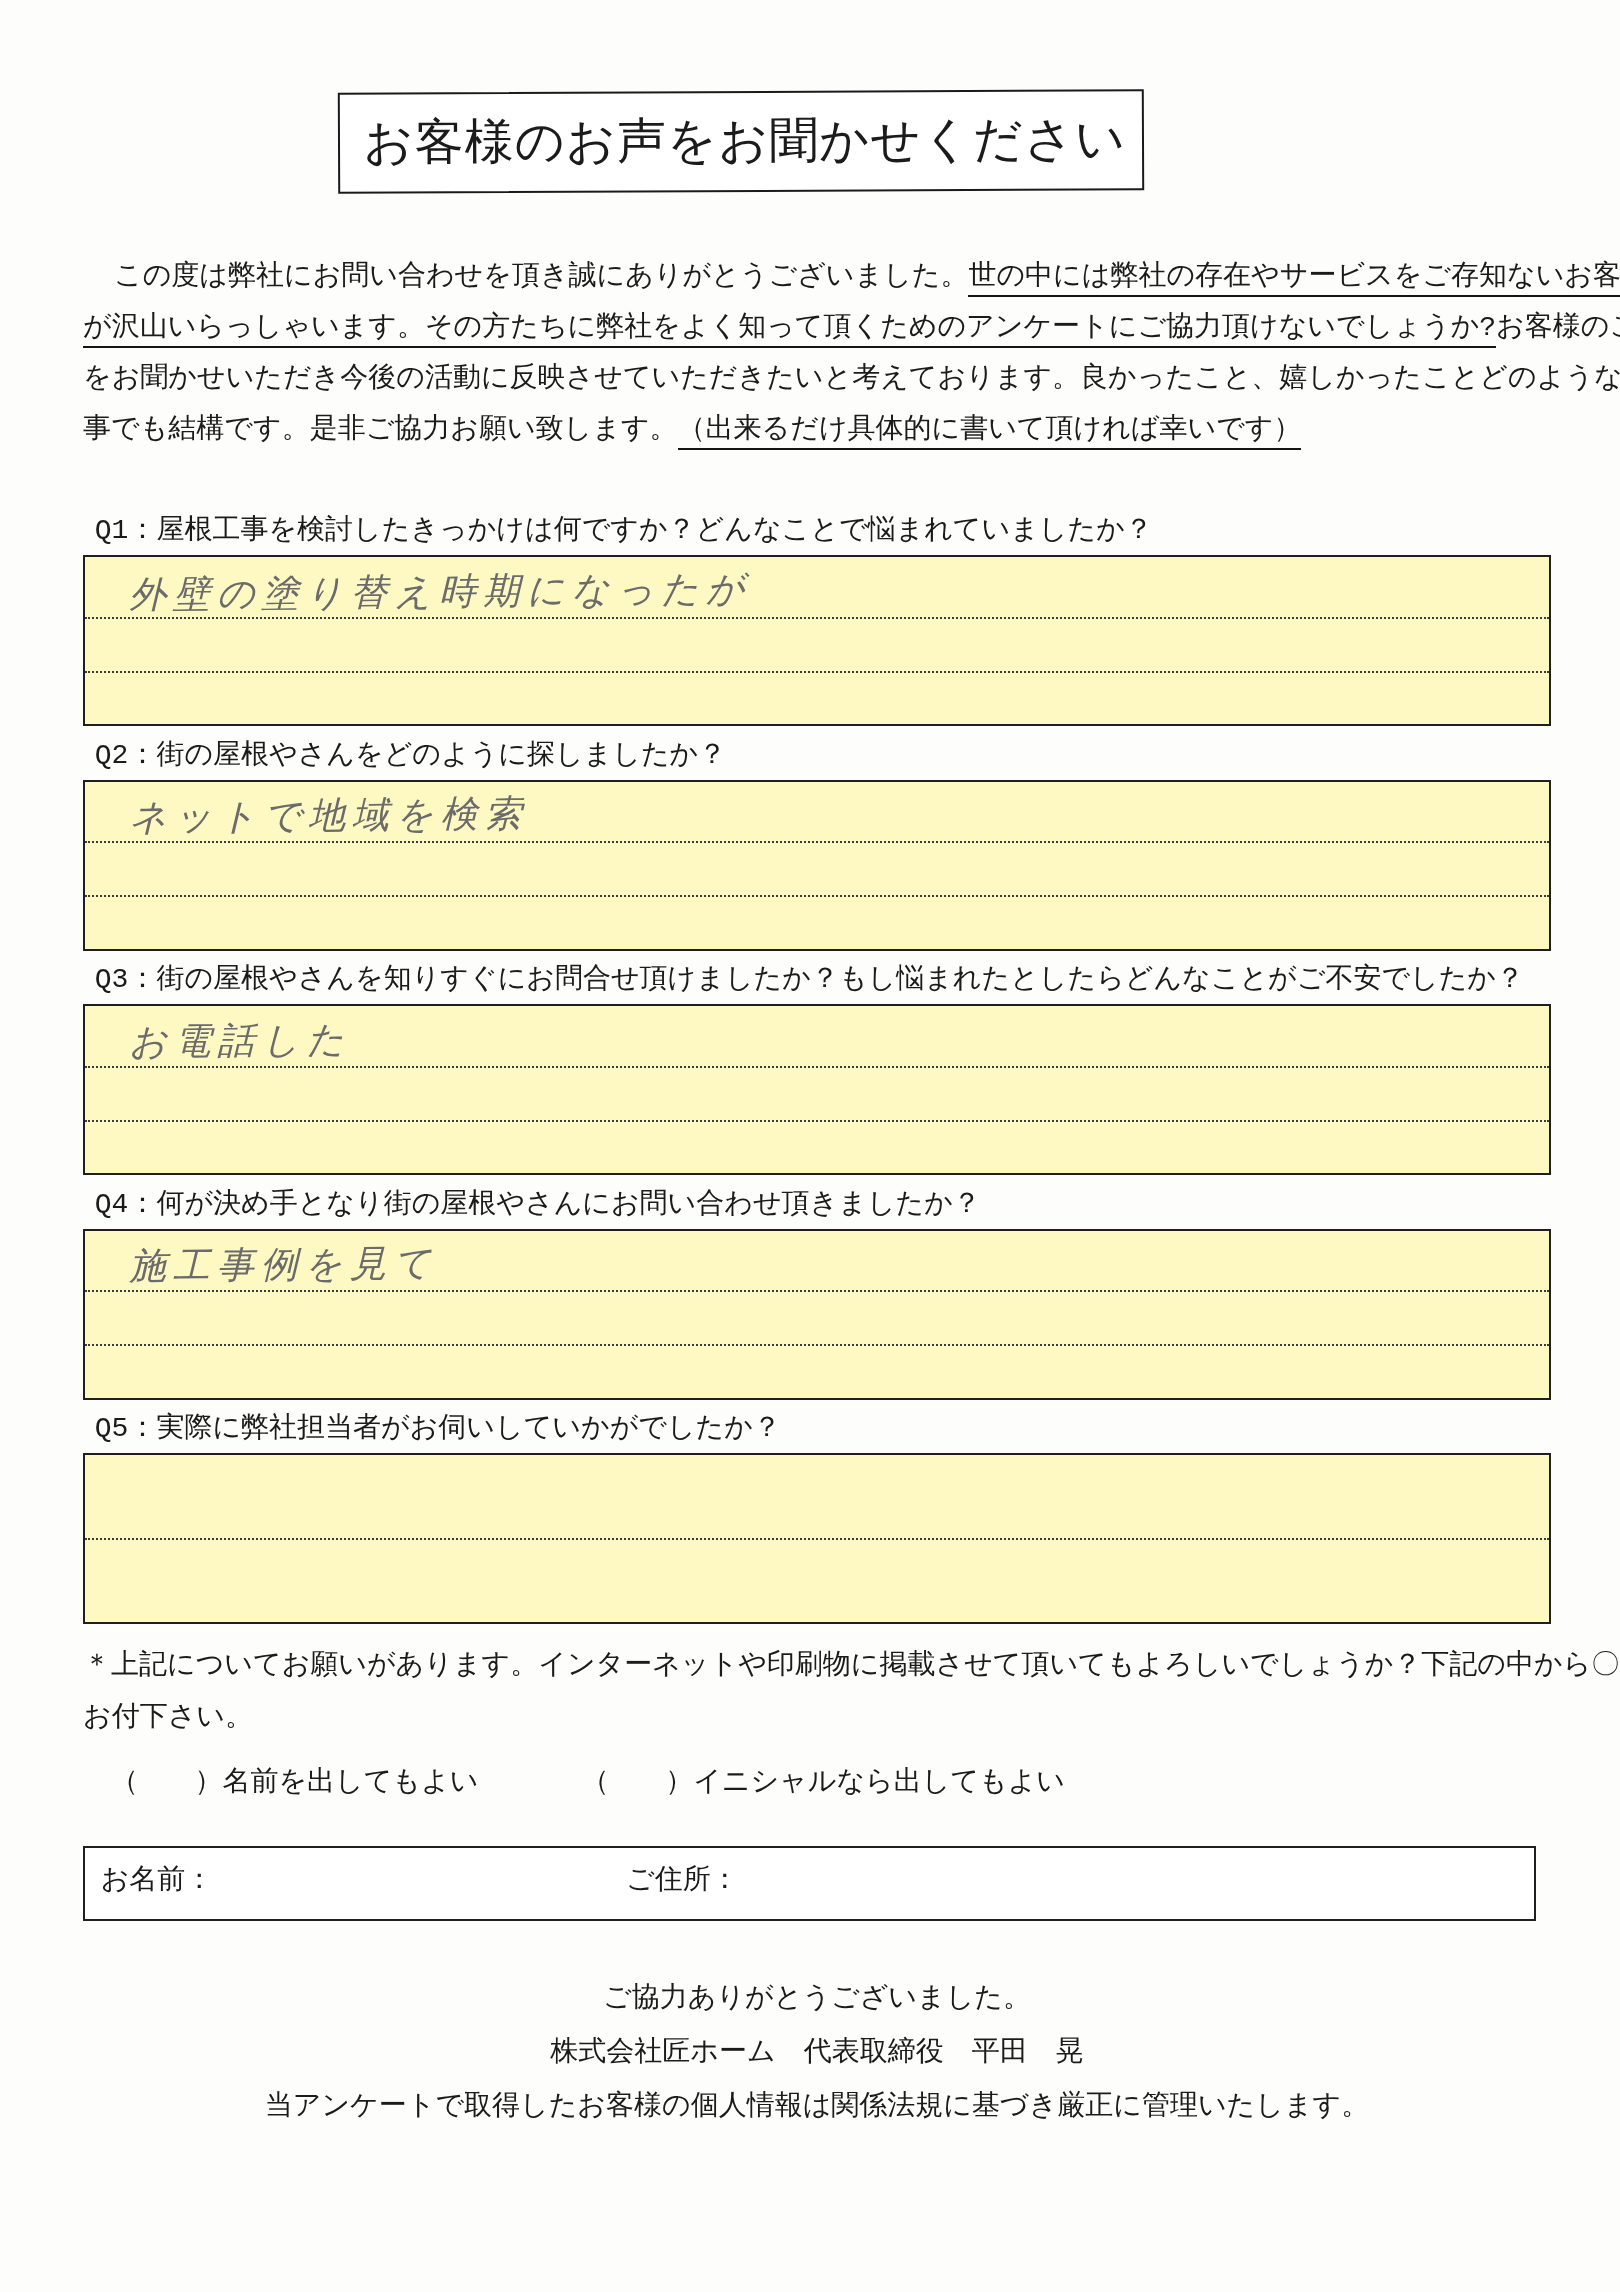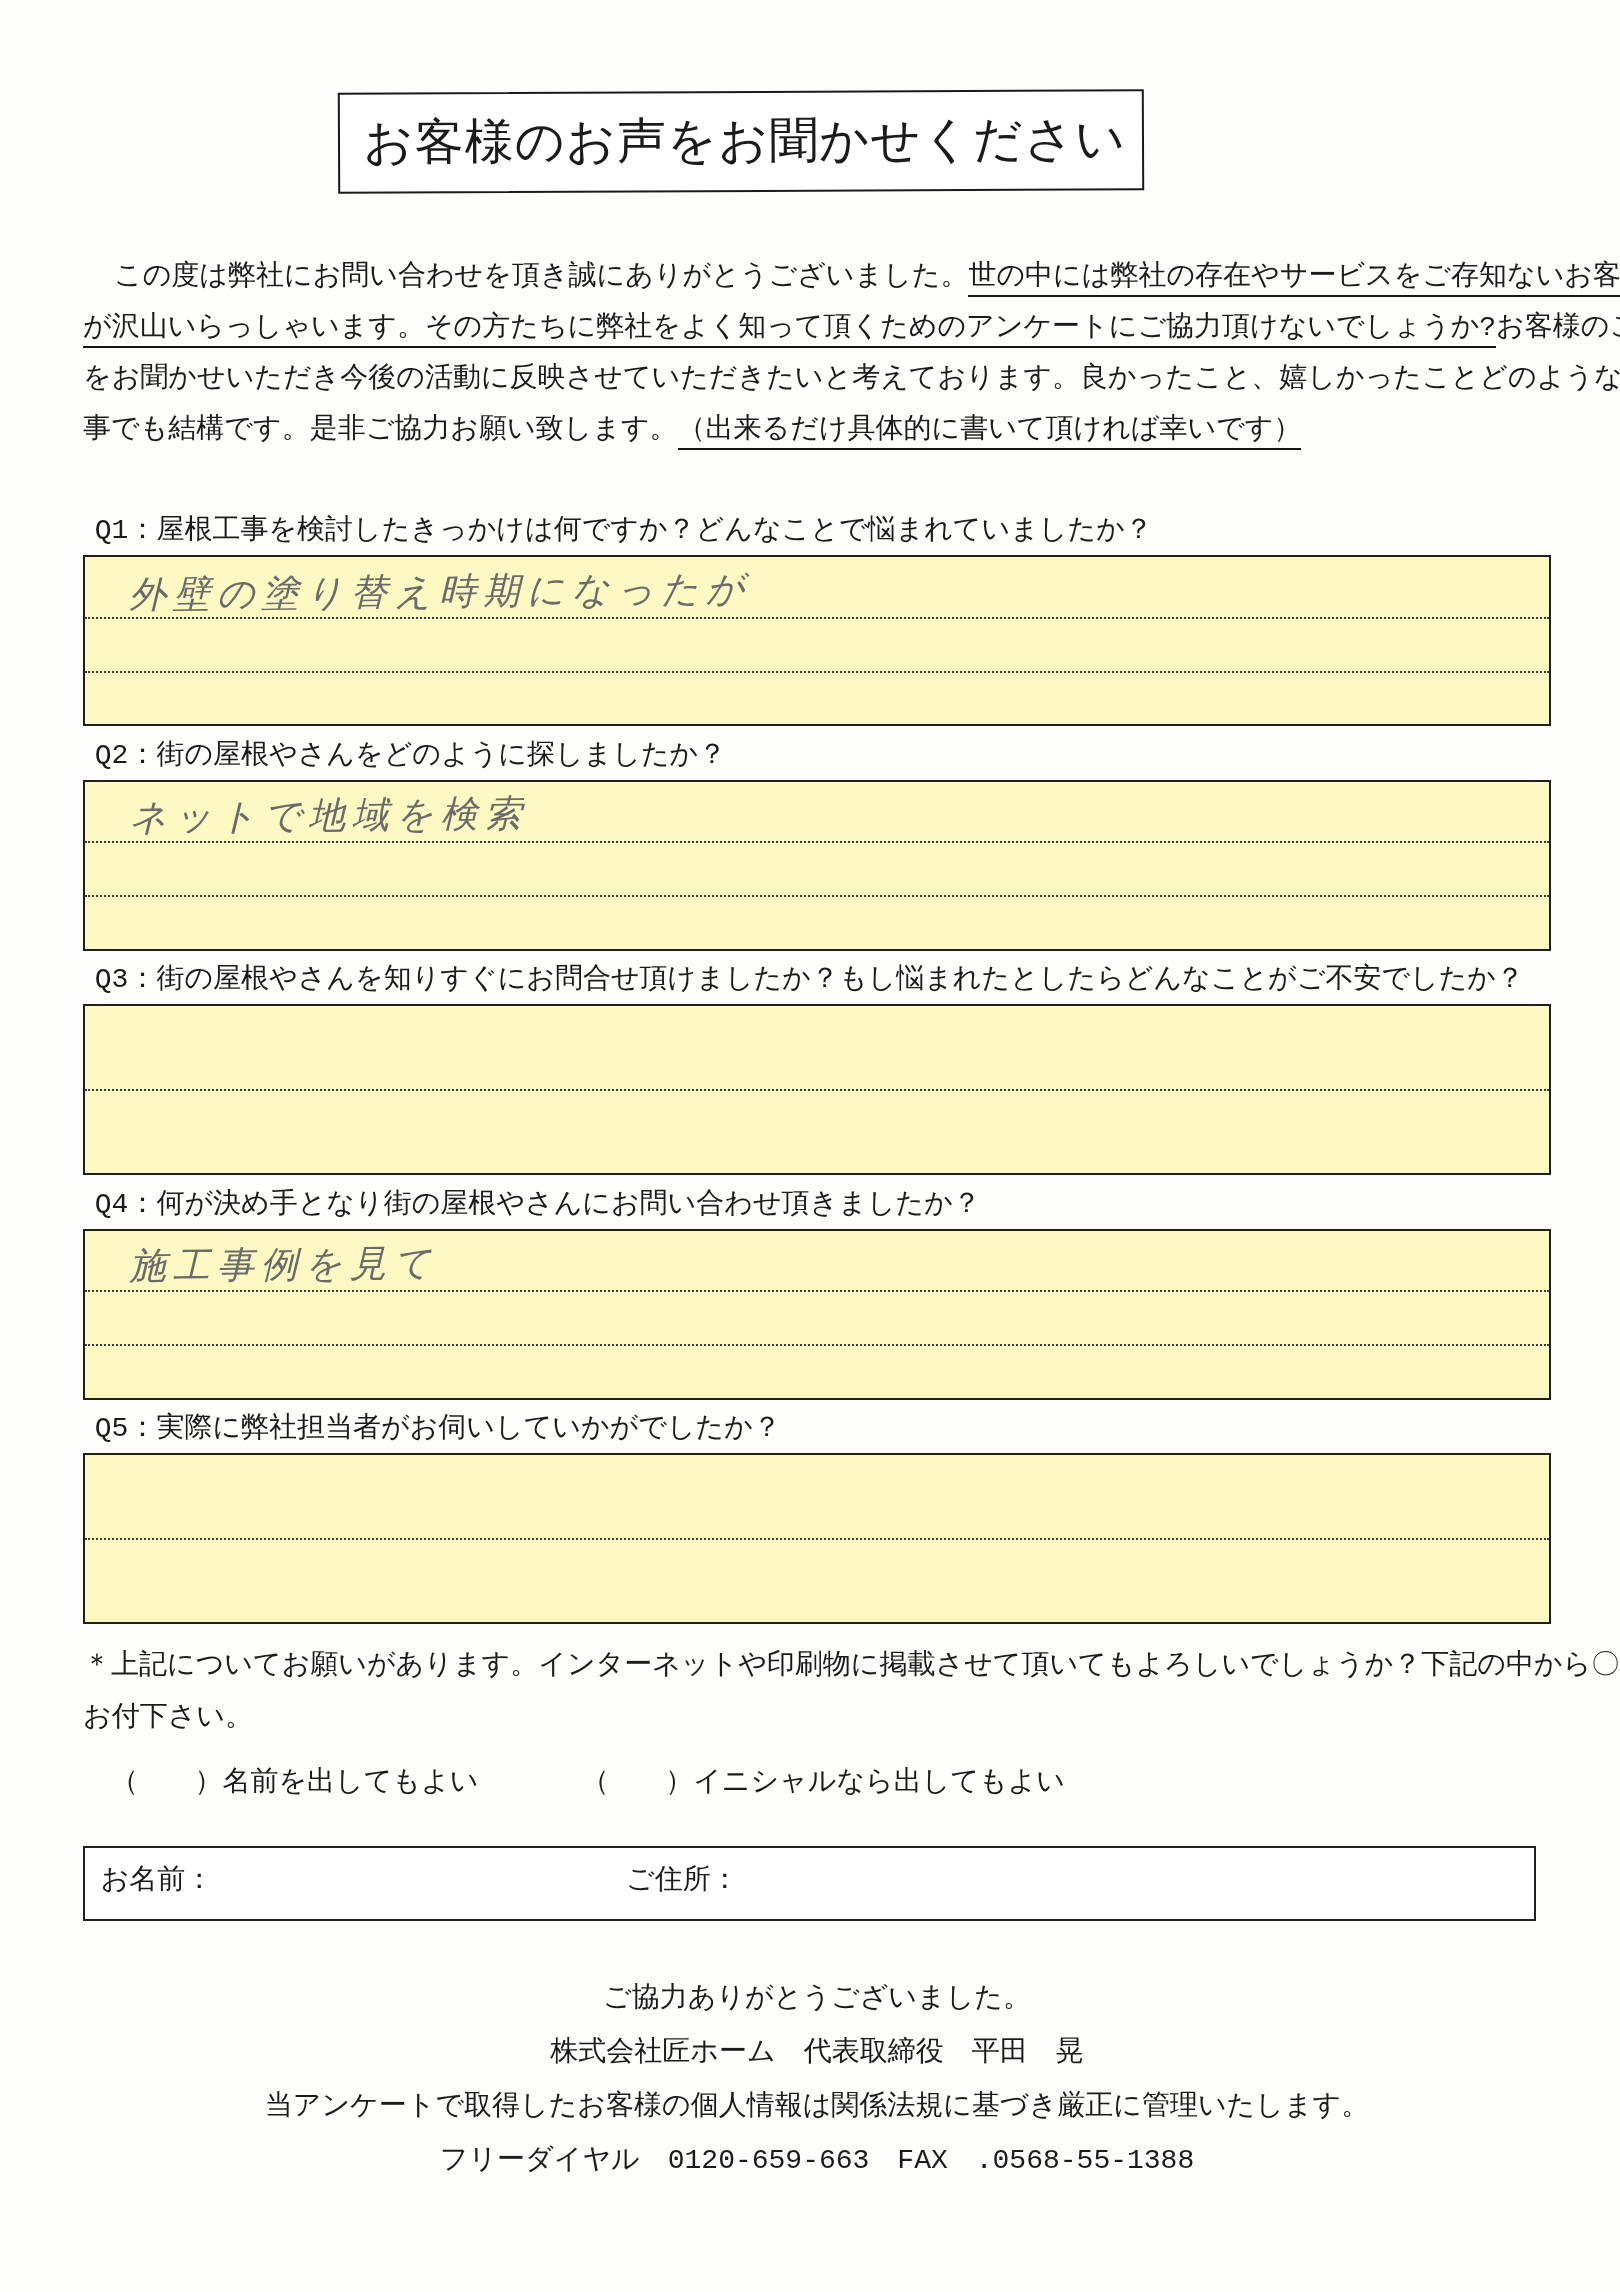--- a/index.html
+++ b/index.html
@@ -116,20 +116,21 @@
       <div class="answer-box">
         <div class="answer-row"><span class="hw">ネットで地域を検索</span></div>
         <div class="answer-row"></div>
         <div class="answer-row last"></div>
       </div>
     </section>
 
     <section class="q-block">
       <div class="q-label">Q3：街の屋根やさんを知りすぐにお問合せ頂けましたか？もし悩まれたとしたらどんなことがご不安でしたか？</div>
       <div class="answer-box">
+        <div class="answer-row"><span class="hw">お電話した</span></div>
         <div class="answer-row"></div>
         <div class="answer-row last"></div>
       </div>
     </section>
 
     <section class="q-block">
       <div class="q-label">Q4：何が決め手となり街の屋根やさんにお問い合わせ頂きましたか？</div>
       <div class="answer-box">
         <div class="answer-row"><span class="hw">施工事例を見て</span></div>
         <div class="answer-row"></div>
@@ -158,18 +159,17 @@
       <span class="nb-label">お名前：</span>
       <span class="nb-field name"></span>
       <span class="nb-label">ご住所：</span>
       <span class="nb-field addr"></span>
     </div>
 
     <div class="footer">
       <div>ご協力ありがとうございました。</div>
       <div>株式会社匠ホーム　代表取締役　平田　晃</div>
       <div>当アンケートで取得したお客様の個人情報は関係法規に基づき厳正に管理いたします。</div>
-      <div>フリーダイヤル　0120-659-663　FAX　.0568-55-1388</div>
     </div>
 
   </div>
 </div>
 
 
 </body></html>

